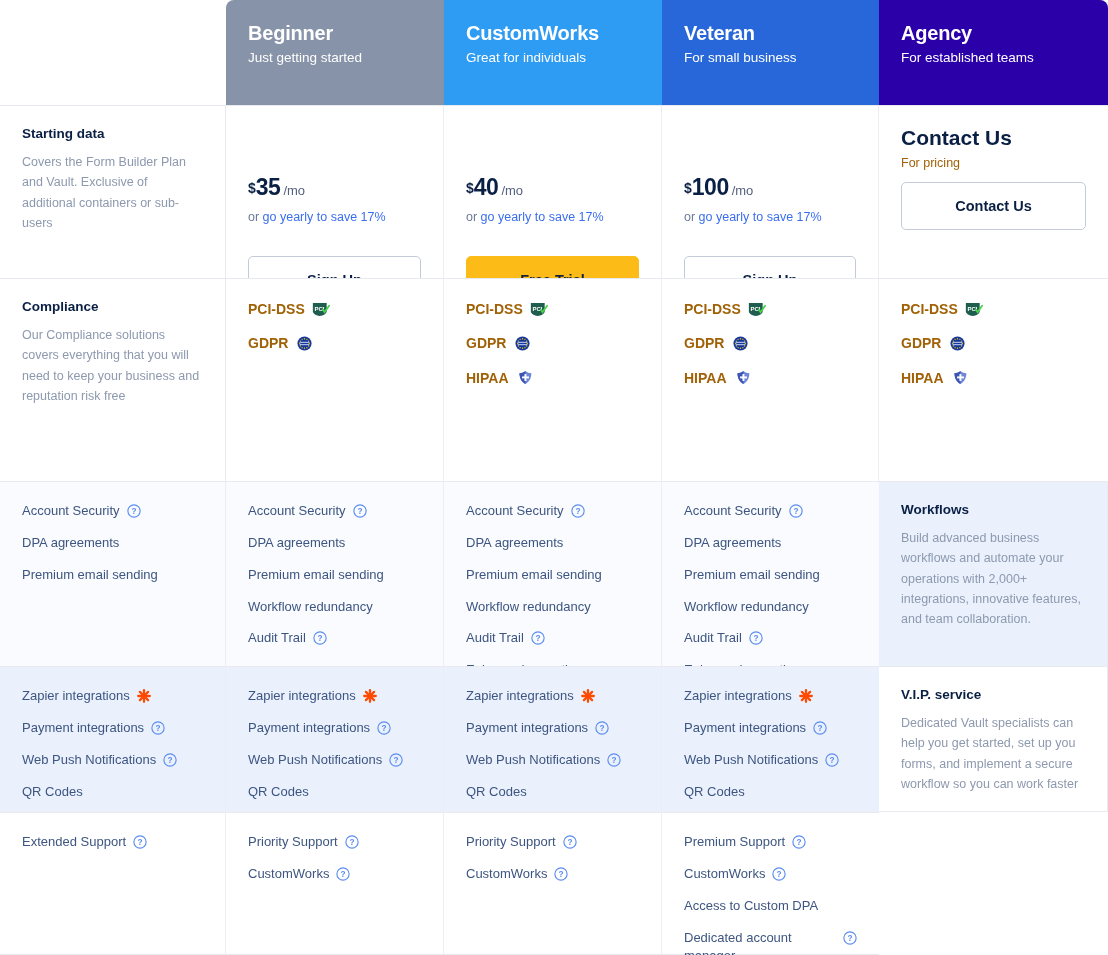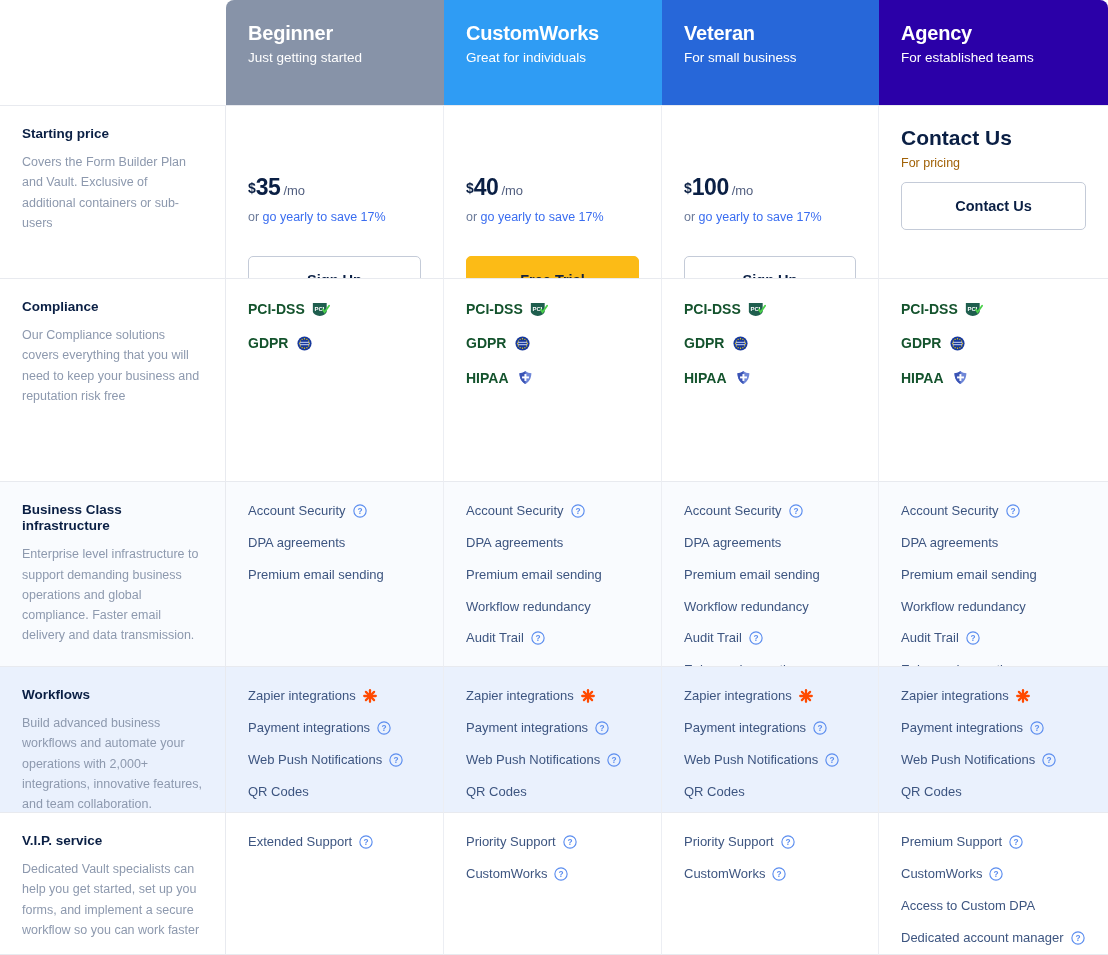--- a/index.html
+++ b/index.html
@@ -77,21 +77,21 @@
   .buynow a { color: #be185d; text-decoration: none; font-weight: bold; }
 
   
   .flist { list-style: none; }
   .flist li {
     font-size: 13px; color: #3d5580;
     line-height: 1.45; margin-bottom: 13px;
     display: flex; align-items: flex-start; gap: 7px;
   }
   .flist.compliance li {
-    font-size: 14px; font-weight: bold; color: #14532d;
+    font-size: 14px; font-weight: bold; color: #a16207;
     margin-bottom: 14px; align-items: center;
   }
   .flist li span.txt { display: inline-block; }
 
   
   .q {
     flex: 0 0 auto; width: 14px; height: 14px; margin-top: 2px;
   }
   .badge { flex: 0 0 auto; width: 19px; height: 15px; }
   .zap { flex: 0 0 auto; width: 14px; height: 14px; margin-top: 2px; }
@@ -116,21 +116,21 @@
   <div class="plan-hdr" style="background: rgb(39, 103, 217);">
     <div class="plan-name">Veteran</div>
     <div class="plan-tag">For small business</div>
   </div>
   <div class="plan-hdr last" style="background: rgb(43, 0, 168);">
     <div class="plan-name">Agency</div>
     <div class="plan-tag">For established teams</div>
   </div>
 
   <div class="cell shade-a lead">
-    <div class="feat-title">Starting price</div>
+    <div class="feat-title">Starting data</div>
     <div class="feat-desc">Covers the Form Builder Plan and Vault. Exclusive of additional containers or sub-users</div>
   </div>
   <div class="cell shade-a" id="pc0">
       <div class="price-line"><span class="cur">$</span><span class="amt">35</span><span class="per">/mo</span></div>
       <div class="yearly"><span>or </span><a href="#">go yearly to save 17%</a></div>
       <button class="btn">Sign Up</button>
     </div>
   <div class="cell shade-a" id="pc1">
       <div class="price-line"><span class="cur">$</span><span class="amt">40</span><span class="per">/mo</span></div>
       <div class="yearly"><span>or </span><a href="#">go yearly to save 17%</a></div>
@@ -301,24 +301,20 @@
           <svg class="badge" viewBox="0 0 17 17">
     <path d="M8.4 1.2c2 1.8 4.5 2.4 6.8 2.4-.3 6.3-2.8 10.2-6.8 12.2C4.4 13.8 1.9 9.9 1.6 3.6c2.3 0 4.8-.6 6.8-2.4z" fill="#6f87d8"></path>
     <path d="M8.4 1.2c-2 1.8-4.5 2.4-6.8 2.4.3 6.3 2.8 10.2 6.8 12.2z" fill="#3b54b5"></path>
     <rect x="7.3" y="4.6" width="2.2" height="7.8" fill="#ffffff"></rect>
     <rect x="4.6" y="7.3" width="7.8" height="2.2" fill="#ffffff"></rect>
           </svg>
         </li>
       </ul>
     </div>
 
-  <div class="cell shade-b lead">
-    <div class="feat-title">Business Class infrastructure</div>
-    <div class="feat-desc">Enterprise level infrastructure to support demanding business operations and global compliance. Faster email delivery and data transmission.</div>
-  </div>
   <div class="cell shade-b" id="if0">
       <ul class="flist">
         <li>
           <span class="txt">Account Security</span>
           <svg class="q" viewBox="0 0 16 16">
     <circle cx="8" cy="8" r="7" fill="none" stroke="#5b8def" stroke-width="1.3"></circle>
     <text x="8" y="11.6" text-anchor="middle" font-family="Liberation Sans, sans-serif" font-size="9.5" font-weight="bold" fill="#5b8def">?</text>
           </svg>
         </li>
         <li>

